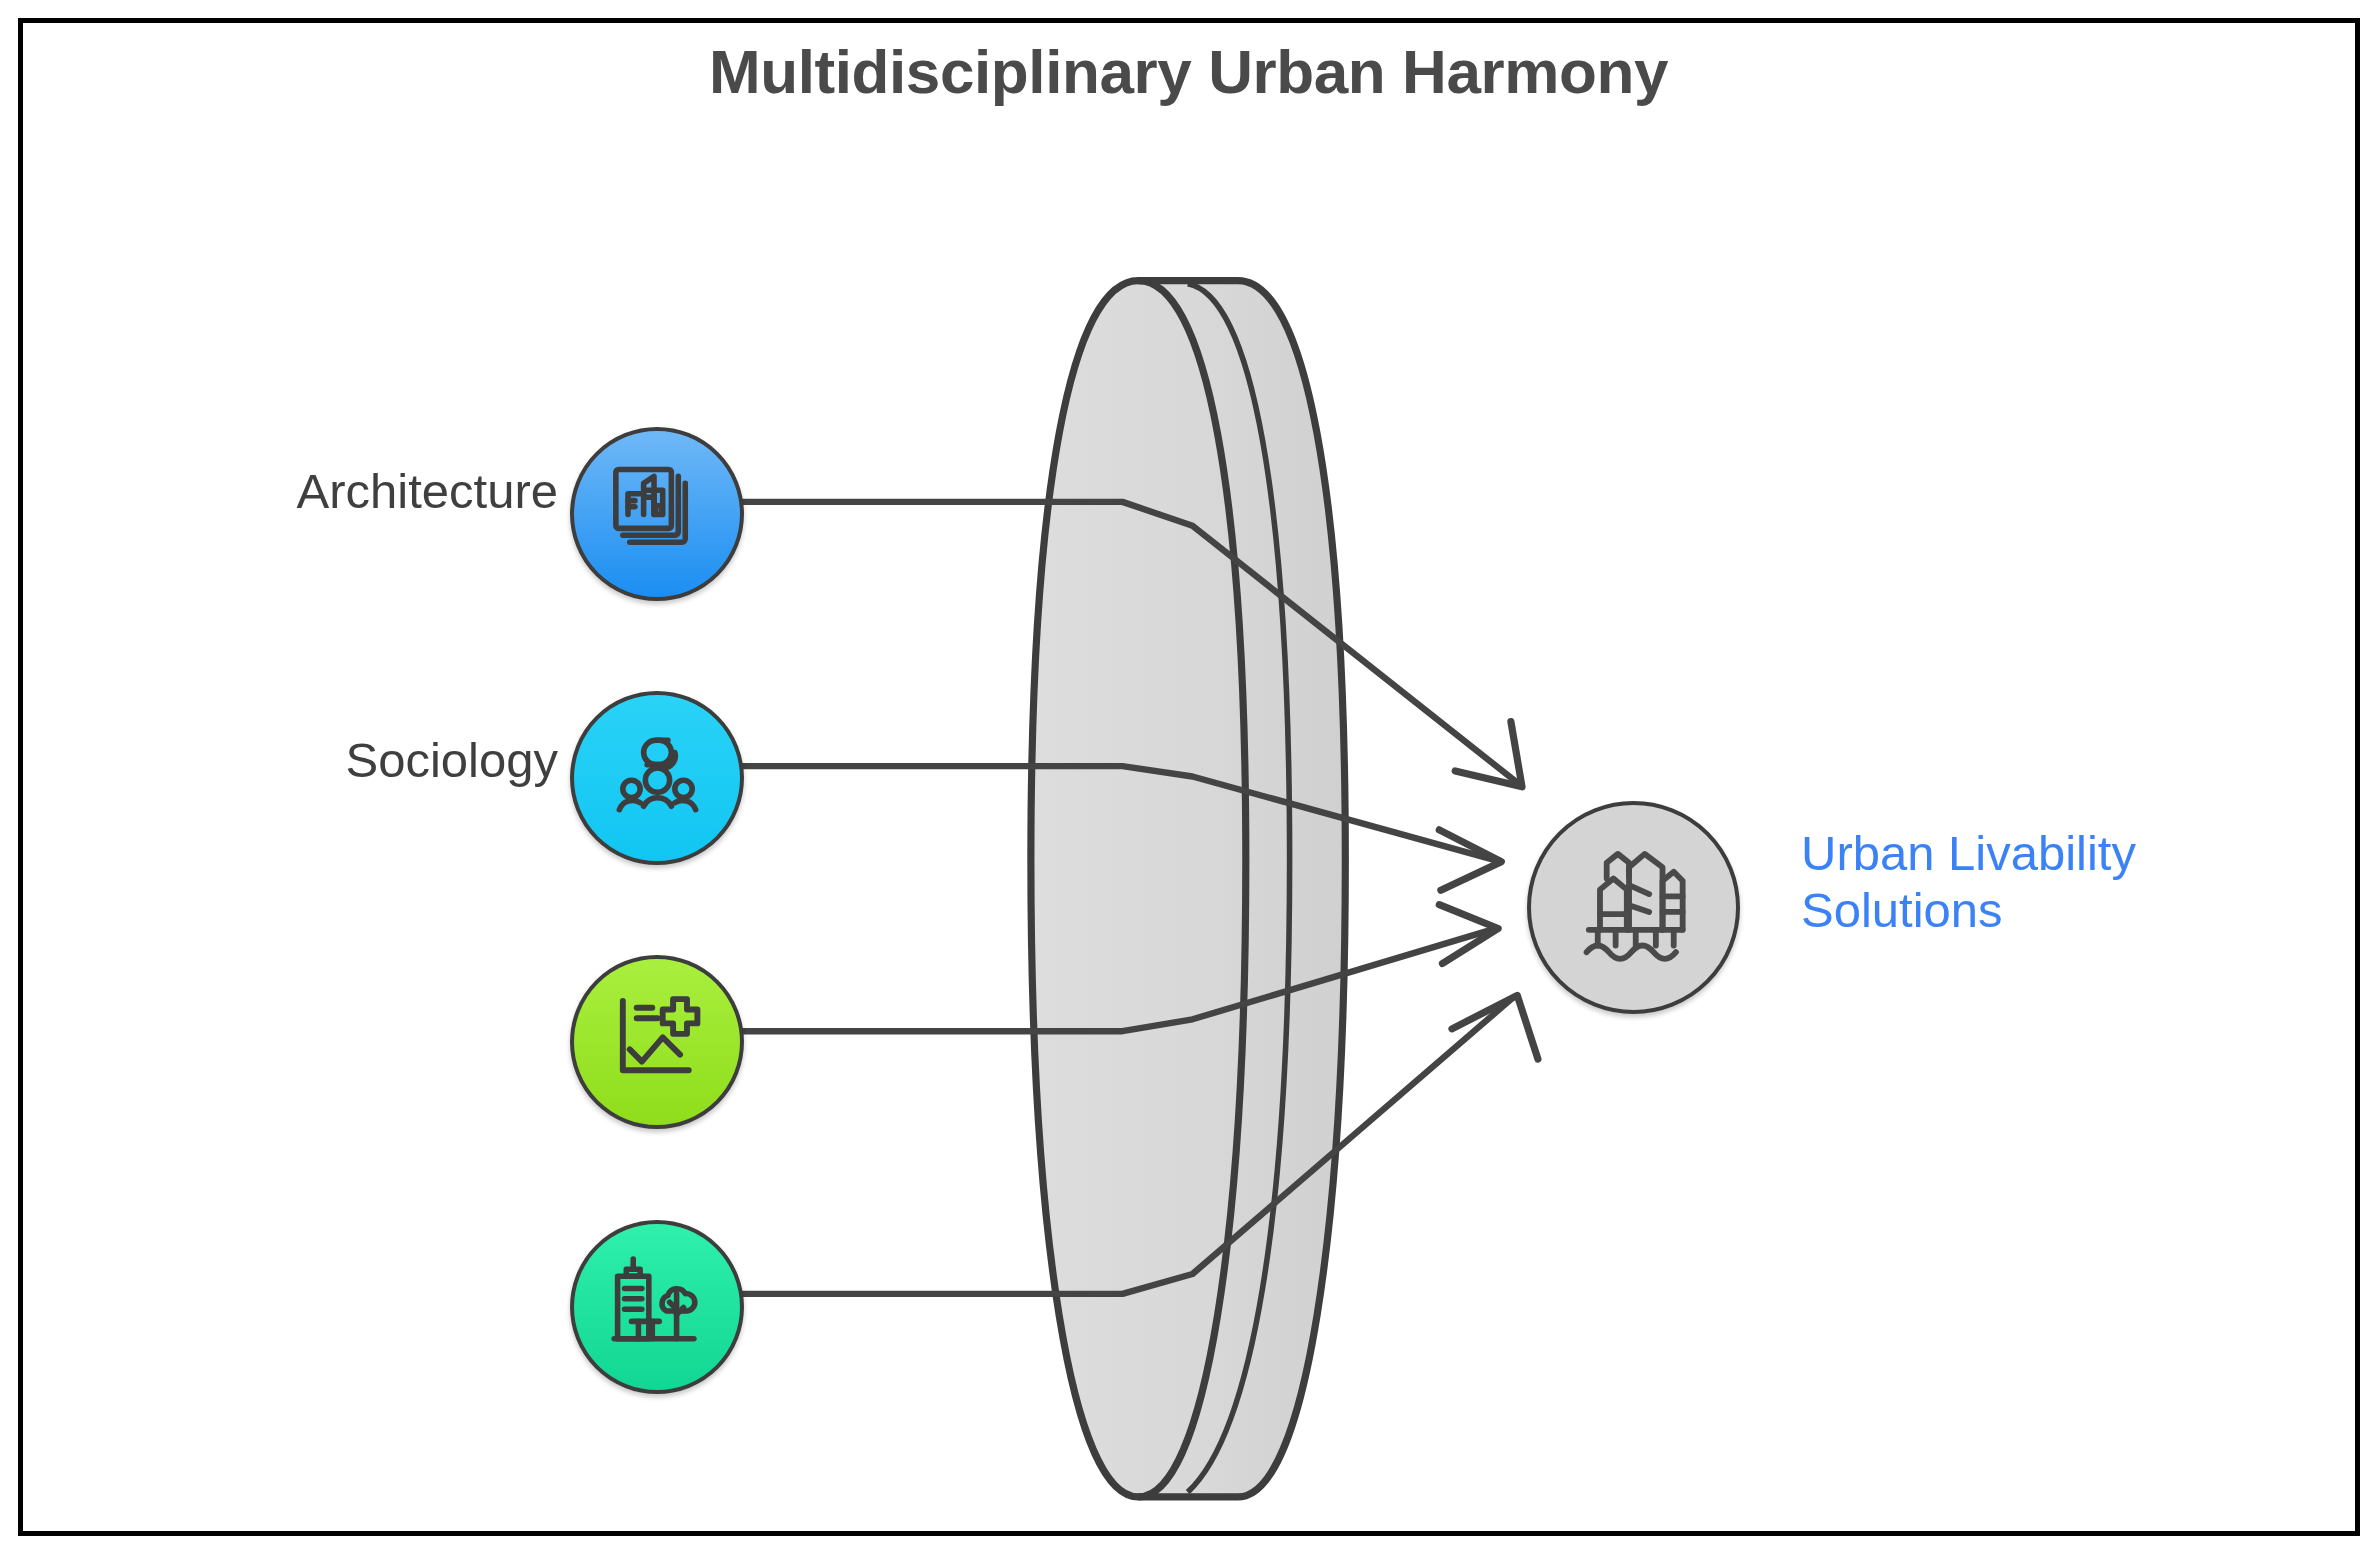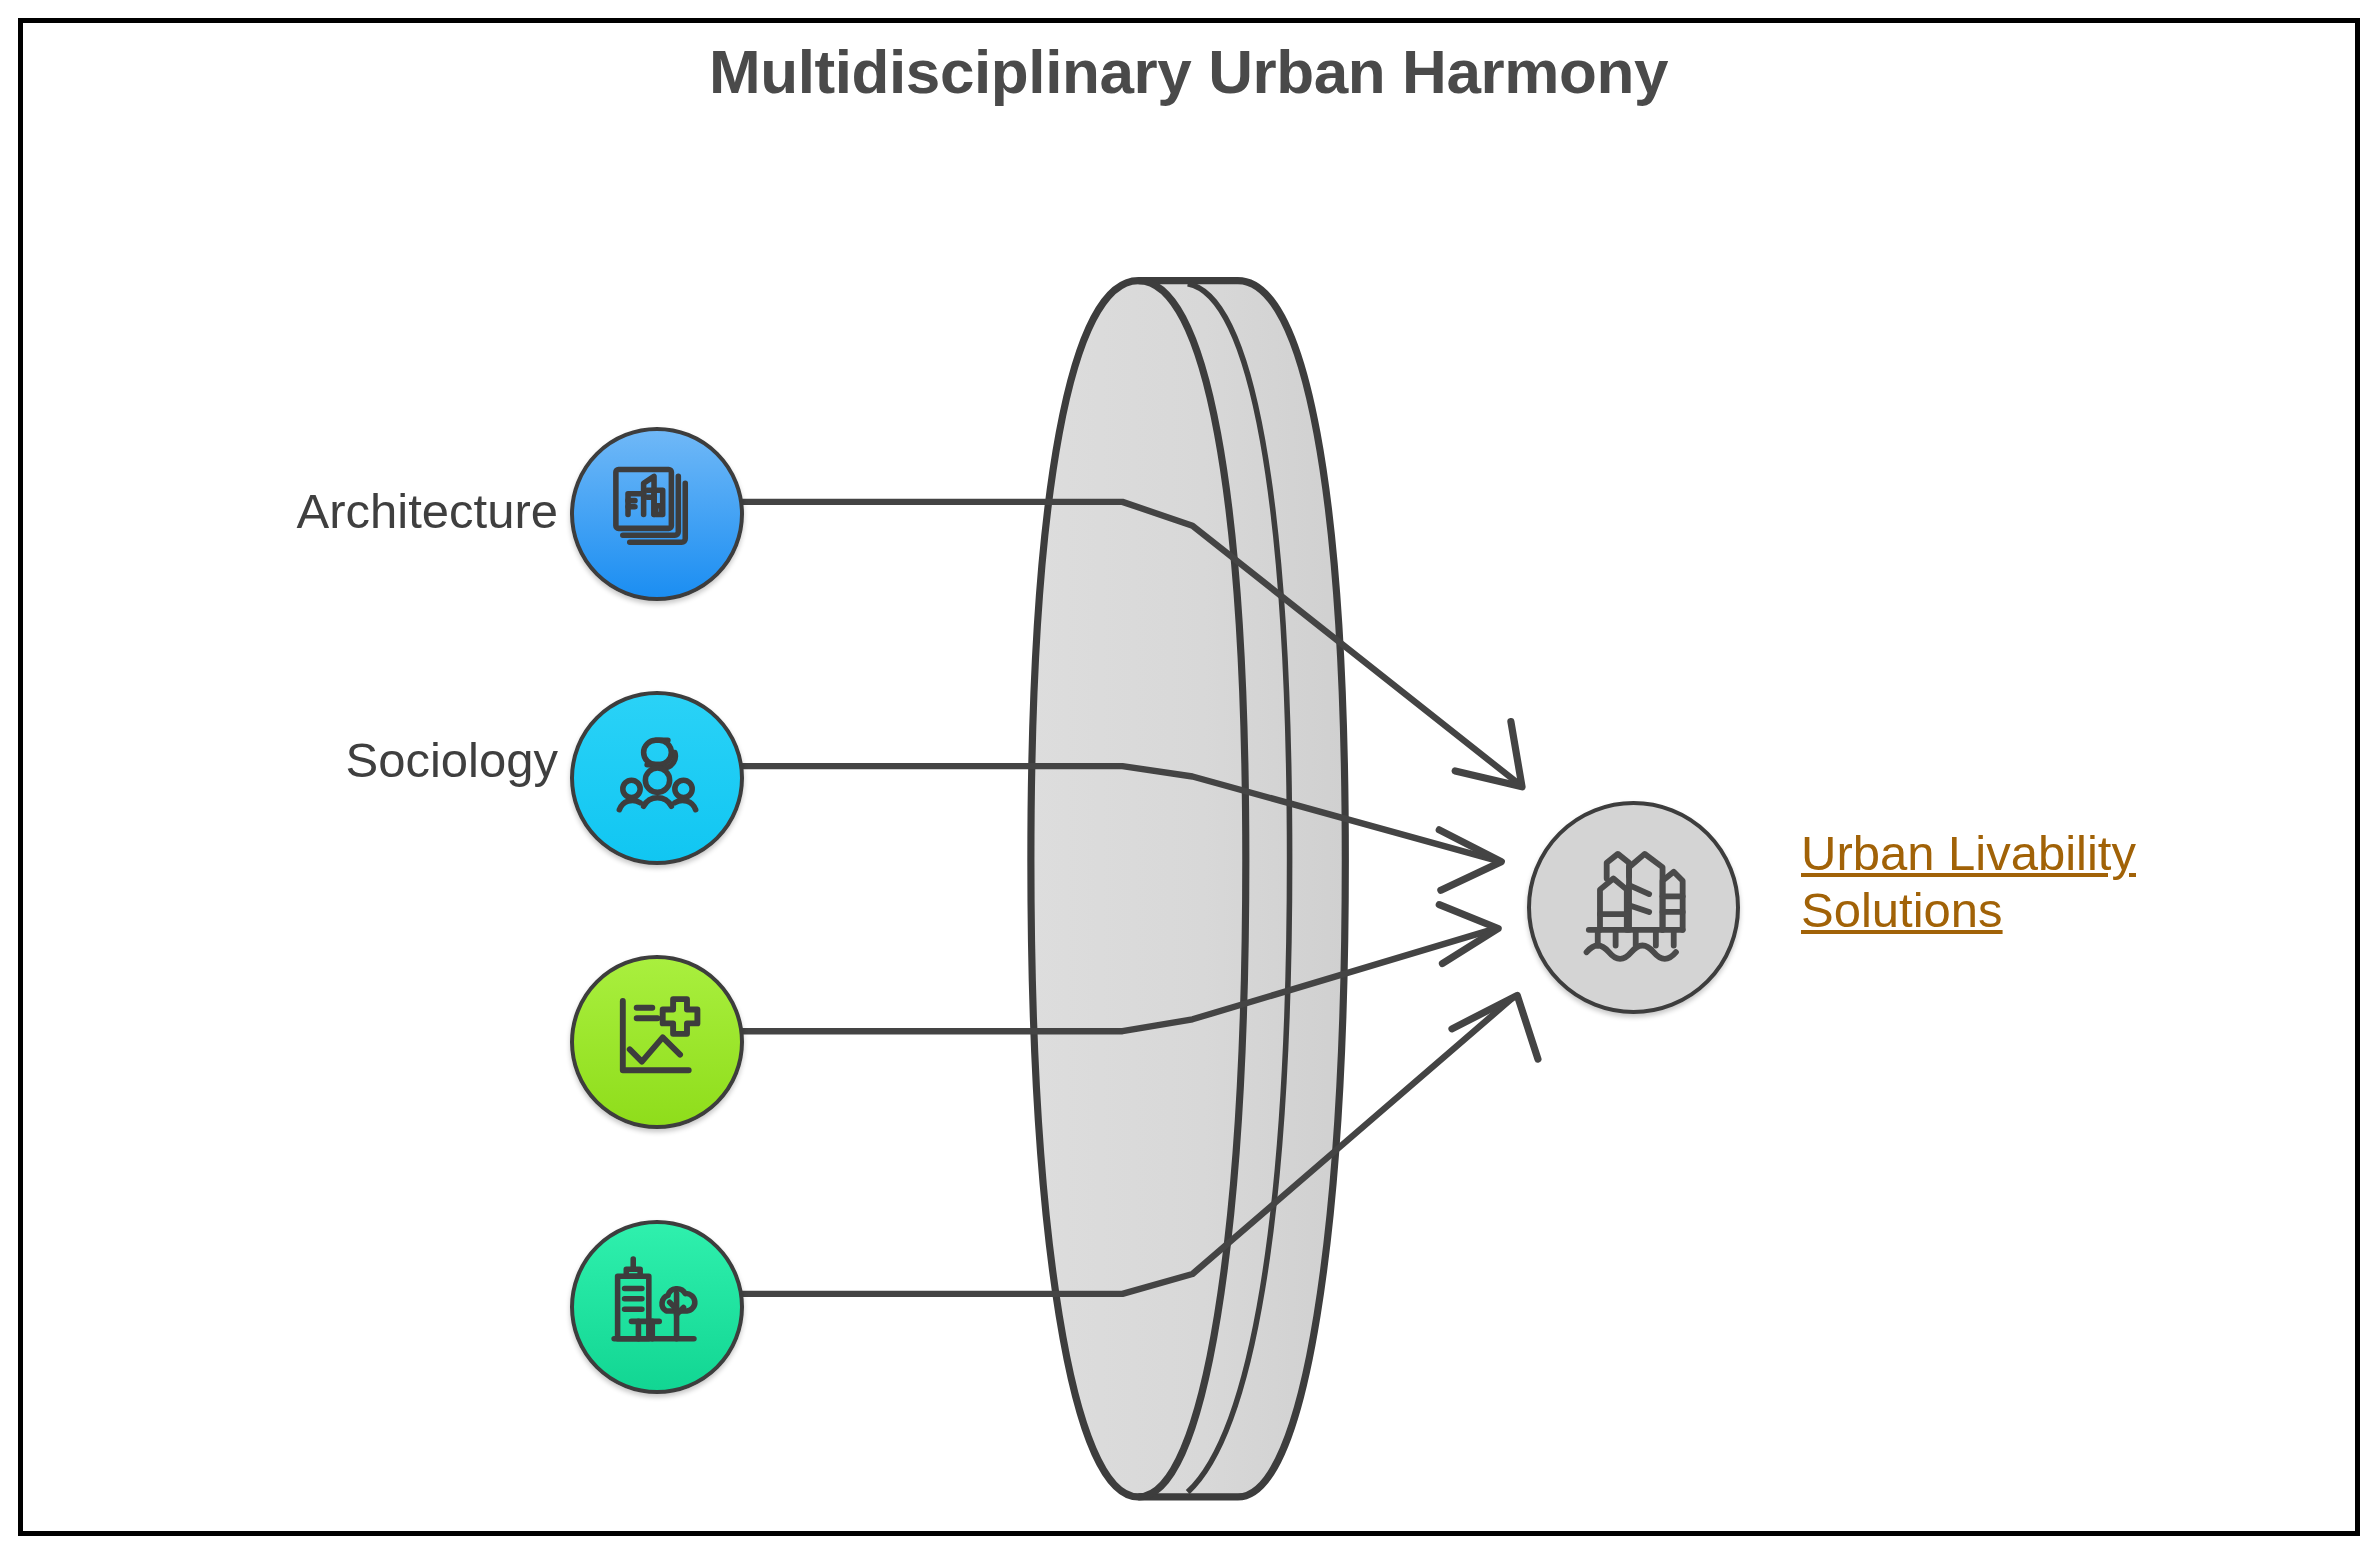--- a/index.html
+++ b/index.html
@@ -49,23 +49,22 @@
     box-sizing:border-box;
     display:flex;align-items:center;justify-content:center;
     box-shadow:0 3.2px 5.6px rgba(0,0,0,.22);
   }
   #target-label{
     position:absolute;
     left:1801px;top:825px;
     width:510px;
     font-size:49px;
     line-height:1.16;
-    color:#a16207;
+    color:#3b82f6;
     white-space:pre-line;
-    text-decoration:underline;
   }
   svg.overlay{
     position:absolute;left:0;top:0;
     width:2377px;height:1553px;
     pointer-events:none;
   }
 </style>
 </head>
 <body>
 
@@ -108,21 +107,21 @@
     </g>
 
     <g stroke="#444444" stroke-width="9" fill="none" stroke-linecap="round" stroke-linejoin="round">
       <polyline points="1828,968 1912,988 1898,906"></polyline>
       <polyline points="1808,1042 1886,1082 1810,1118"></polyline>
       <polyline points="1808,1136 1882,1166 1812,1210"></polyline>
       <polyline points="1824,1292 1906,1250 1932,1330"></polyline>
     </g>
   </svg>
 
-  <div class="node-label" style="left:80px;top:484px;width:478px;">Architecture</div>
+  <div class="node-label" style="left:80px;top:464px;width:478px;">Architecture</div>
 
   <div class="disc-circle" style="left:570px;top:427px;width:174px;height:174px;
               background:linear-gradient(180deg,#6fb8f7 0%,#1b8ef2 100%);">
     <svg width="111" height="111" viewBox="0 0 64 64">
       <g fill="none" stroke="#3d3d3d" stroke-width="3.2" stroke-linecap="round" stroke-linejoin="round">
 
         <path d="M16,48 h30 a2,2 0 0 0 2,-2 V14"></path>
         <path d="M12,44 h30 a2,2 0 0 0 2,-2 V10"></path>
 
         <rect x="8" y="6" width="32" height="34" rx="1.5"></rect>

